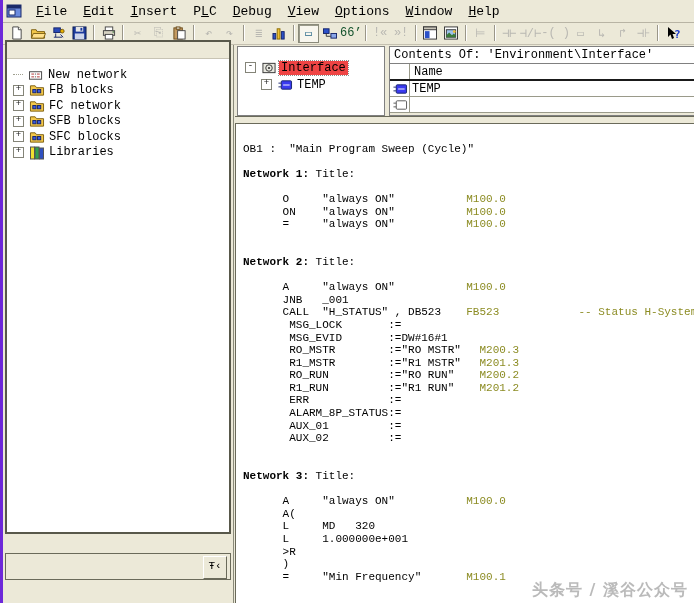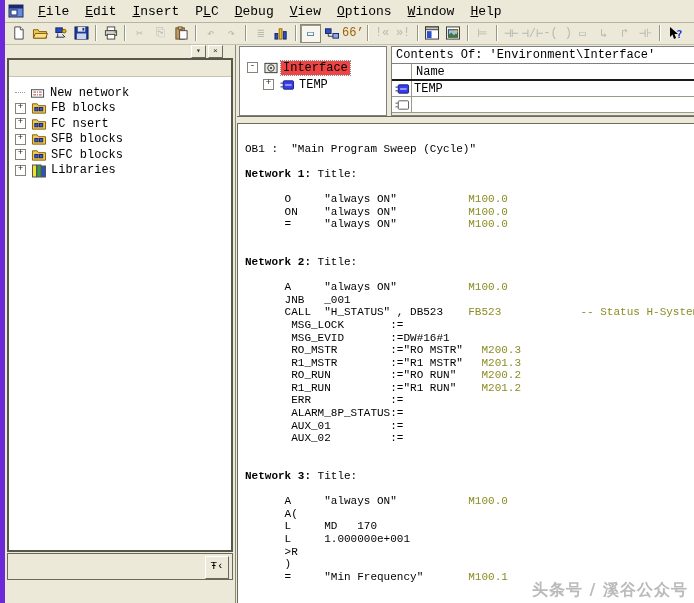--- a/index.html
+++ b/index.html
@@ -1,42 +1,42 @@
 <!DOCTYPE html>
 <html><head>
 <meta charset="utf-8">
 <style>
   html,body{margin:0;padding:0;}
   .app{
     position:relative;width:694px;height:603px;background:#ece9d8;
     font-family:"Liberation Mono","DejaVu Sans Mono",monospace;
-    overflow:hidden;border-left:5px solid #6d28d9;box-sizing:border-box;color:#000;
+    overflow:hidden;border-left:3px solid #6d28d9;box-sizing:border-box;color:#000;
   }
   
   .menubar{position:absolute;left:0;top:0;width:694px;height:22px;display:flex;align-items:center;
     border-bottom:1px solid #b8b4a4;font-size:13px;}
   .appicon{width:18px;height:15px;margin:0 4px 0 3px;display:inline-flex;}
   .menu-item{padding:2px 8px;cursor:default;}
   .menu-item u{text-decoration:underline;}
   
   .toolbar{position:absolute;left:0;top:22px;width:694px;height:23px;display:flex;align-items:center;
     padding-left:3px;border-bottom:1px solid #c4c0b0;box-sizing:border-box;}
   .tbtn{min-width:21px;height:19px;display:inline-flex;align-items:center;justify-content:center;
     font-size:12px;color:#1a1a1a;}
   .tbtn.dis{color:#a29e90;opacity:.65;filter:grayscale(1);}
   .tbtn.pressed{background:#f8f6ee;border:1px solid #8a8a7a;box-shadow:inset 1px 1px 0 #9a9a8a;box-sizing:border-box;color:#2a6a8a;}
-  .tbtn.blue{color:#a16207;}
+  .tbtn.blue{color:#14532d;}
   .tsep{width:0;height:16px;border-left:1px solid #9a9688;border-right:1px solid #fff;margin:0 3px;}
   
   .ministrip{position:absolute;left:0;top:45px;width:222px;height:13px;display:flex;justify-content:flex-end;
     align-items:center;gap:2px;padding-right:4px;box-sizing:border-box;}
   .msbtn{width:13px;height:11px;font-size:8px;line-height:9px;text-align:center;background:#ece9d8;
     border:1px solid;border-color:#fff #6a6a5a #6a6a5a #fff;color:#333;}
   
-  .tree-frame{position:absolute;left:2px;top:58px;width:226px;height:494px;background:#fff;
+  .tree-frame{position:absolute;left:2px;top:40px;width:226px;height:494px;background:#fff;
     border:2px solid #58584a;box-sizing:border-box;}
   .tree-header{height:16px;background:#ece9d8;border-bottom:1px solid #c8c4b4;}
   #blocktree{padding:8px 0 0 6px;font-size:12px;}
   .trow{height:15.5px;display:flex;align-items:center;white-space:nowrap;}
   .expander{width:9px;height:9px;border:1px solid #848478;background:#fff;font-size:9px;line-height:7px;
     text-align:center;margin-right:5px;color:#222;flex:none;box-sizing:content-box;}
   .espace{width:10px;margin-right:5px;border-top:1px dotted #a0a090;height:0;flex:none;}
   .ticon{width:17px;display:inline-flex;flex:none;}
   .tlabel{margin-left:3px;}
   
@@ -244,21 +244,21 @@
         </div>
         <div class="trow">
           <span class="expander">+</span>
           <span class="ticon">
             <svg width="16" height="14" viewBox="0 0 16 15">
               <path d="M1 3h5l1.5 2H15v8H1z" fill="#f4c84a" stroke="#7a5c10"></path>
               <rect x="3.5" y="7" width="3.5" height="3.5" fill="#3a5ae0" stroke="#15246a"></rect>
               <rect x="8.5" y="7" width="3.5" height="3.5" fill="#3a5ae0" stroke="#15246a"></rect>
             </svg>
           </span>
-          <span class="tlabel">FC nsert</span>
+          <span class="tlabel">FC network</span>
         </div>
         <div class="trow">
           <span class="expander">+</span>
           <span class="ticon">
             <svg width="16" height="14" viewBox="0 0 16 15">
               <path d="M1 3h5l1.5 2H15v8H1z" fill="#f4c84a" stroke="#7a5c10"></path>
               <rect x="3.5" y="7" width="3.5" height="3.5" fill="#3a5ae0" stroke="#15246a"></rect>
               <rect x="8.5" y="7" width="3.5" height="3.5" fill="#3a5ae0" stroke="#15246a"></rect>
             </svg>
           </span>
@@ -377,21 +377,21 @@
       <div class="cline"><span class="c-k">       ERR            :=</span></div>
       <div class="cline"><span class="c-k">       ALARM_8P_STATUS:=</span></div>
       <div class="cline"><span class="c-k">       AUX_01         :=</span></div>
       <div class="cline"><span class="c-k">       AUX_02         :=</span></div>
       <div class="cline">&nbsp;</div>
       <div class="cline">&nbsp;</div>
       <div class="cline"><span class="c-b">Network 3:</span><span class="c-k"> Title:</span></div>
       <div class="cline">&nbsp;</div>
       <div class="cline"><span class="c-k">      A     "always ON"         </span><span class="c-a">M100.0</span></div>
       <div class="cline"><span class="c-k">      A(</span></div>
-      <div class="cline"><span class="c-k">      L     MD   170</span></div>
+      <div class="cline"><span class="c-k">      L     MD   320</span></div>
       <div class="cline"><span class="c-k">      L     1.000000e+001</span></div>
       <div class="cline"><span class="c-k">      &gt;R</span></div>
       <div class="cline"><span class="c-k">      )</span></div>
       <div class="cline"><span class="c-k">      =     "Min Frequency"     </span><span class="c-a">M100.1</span></div>
     </div>
 
   <div class="watermark">头条号 / 溪谷公众号</div>
 
 </div>
 

